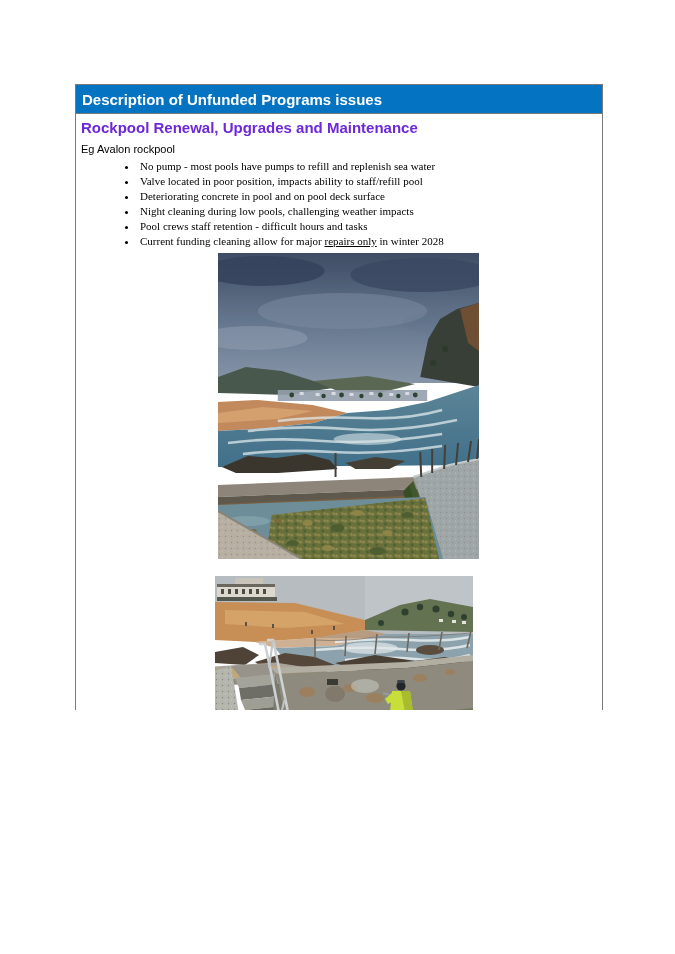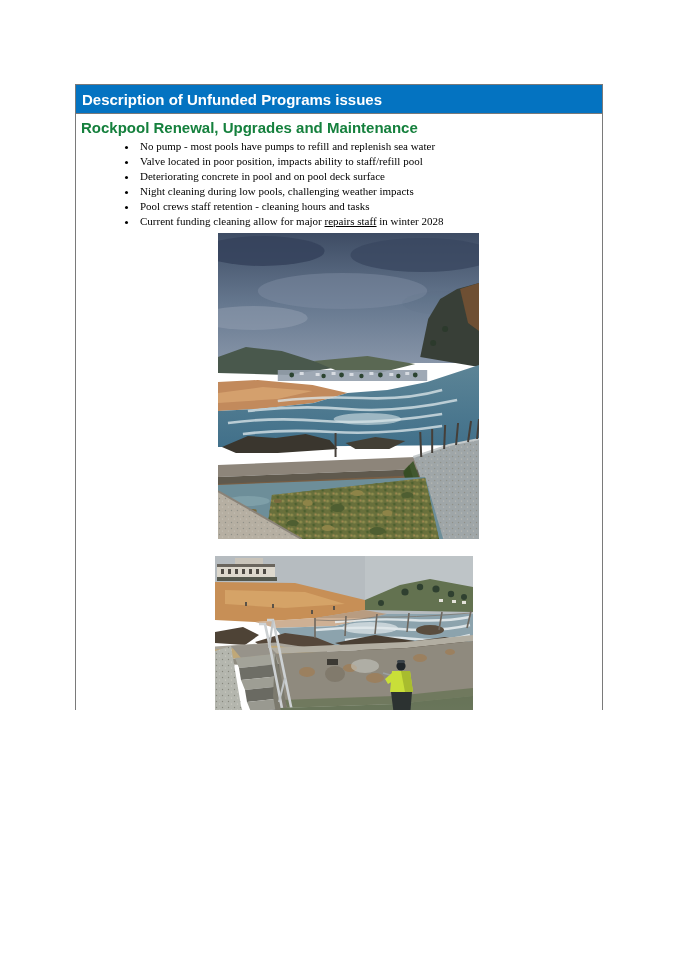--- a/index.html
+++ b/index.html
@@ -11,21 +11,21 @@
   .content-box {
     position:absolute; left:75px; top:84px; width:528px; height:762px;
     border:1px solid var(--box-border,#7a7a7a); background:#fff;
   }
   .header-bar {
     background:var(--header-bar,#0473c1); color:var(--header-text,#fff);
     font-weight:bold; font-size:15px; line-height:19px;
     padding:5px 6px 4px 6px; border-bottom:1px solid var(--box-border,#7a7a7a);
   }
   .subheader {
-    font-weight:bold; font-size:15px; margin:5px 5px 0 5px; color:#15803d;
+    font-weight:bold; font-size:15px; margin:5px 5px 0 5px; color:#6d28d9;
   }
   .intro { font-size:11px; margin:7px 5px 0 5px; line-height:13px; }
   ul.issues {
     margin:3px 0 0 0; padding-left:62px; font-size:11px; line-height:15px;
     list-style:disc outside;
     font-family:Liberation Serif, serif;
   }
   ul.issues li { padding-left:2px; }
   .u { text-decoration:underline; }
   .photo { display:block; overflow:hidden; }
@@ -43,28 +43,29 @@
 <body style="--header-bar: #0473c1; --header-text: #ffffff; --box-border: #7a7a7a; --footer-rule: #555555; --text: #000000;">
 
 <div class="page">
 
   <div class="content-box">
 
     <div class="header-bar">Description of Unfunded Programs issues</div>
 
     <div class="subheader">Rockpool Renewal, Upgrades and Maintenance</div>
 
+    <div class="intro">Eg Avalon rockpool</div>
 
     <ul class="issues">
       <li>No pump - most pools have pumps to refill and replenish sea water</li>
       <li>Valve located in poor position, impacts ability to staff/refill pool</li>
       <li>Deteriorating concrete in pool and on pool deck surface</li>
       <li>Night cleaning during low pools, challenging weather impacts</li>
-      <li>Pool crews staff retention - cleaning hours and tasks</li>
-      <li><span>Current funding cleaning allow for major </span><span class="u">repairs staff</span><span> in winter 2028</span></li>
+      <li>Pool crews staff retention - difficult hours and tasks</li>
+      <li><span>Current funding cleaning allow for major </span><span class="u">repairs only</span><span> in winter 2028</span></li>
     </ul>
 
     <div class="photo photo-1">
       <svg viewBox="0 0 262 306" preserveAspectRatio="none" xmlns="http://www.w3.org/2000/svg">
         <defs>
           <linearGradient id="sky1" x1="0" y1="0" x2="0" y2="1">
             <stop offset="0" stop-color="#3e4c64"></stop>
             <stop offset="0.55" stop-color="#66788f"></stop>
             <stop offset="1" stop-color="#8795a8"></stop>
           </linearGradient>

